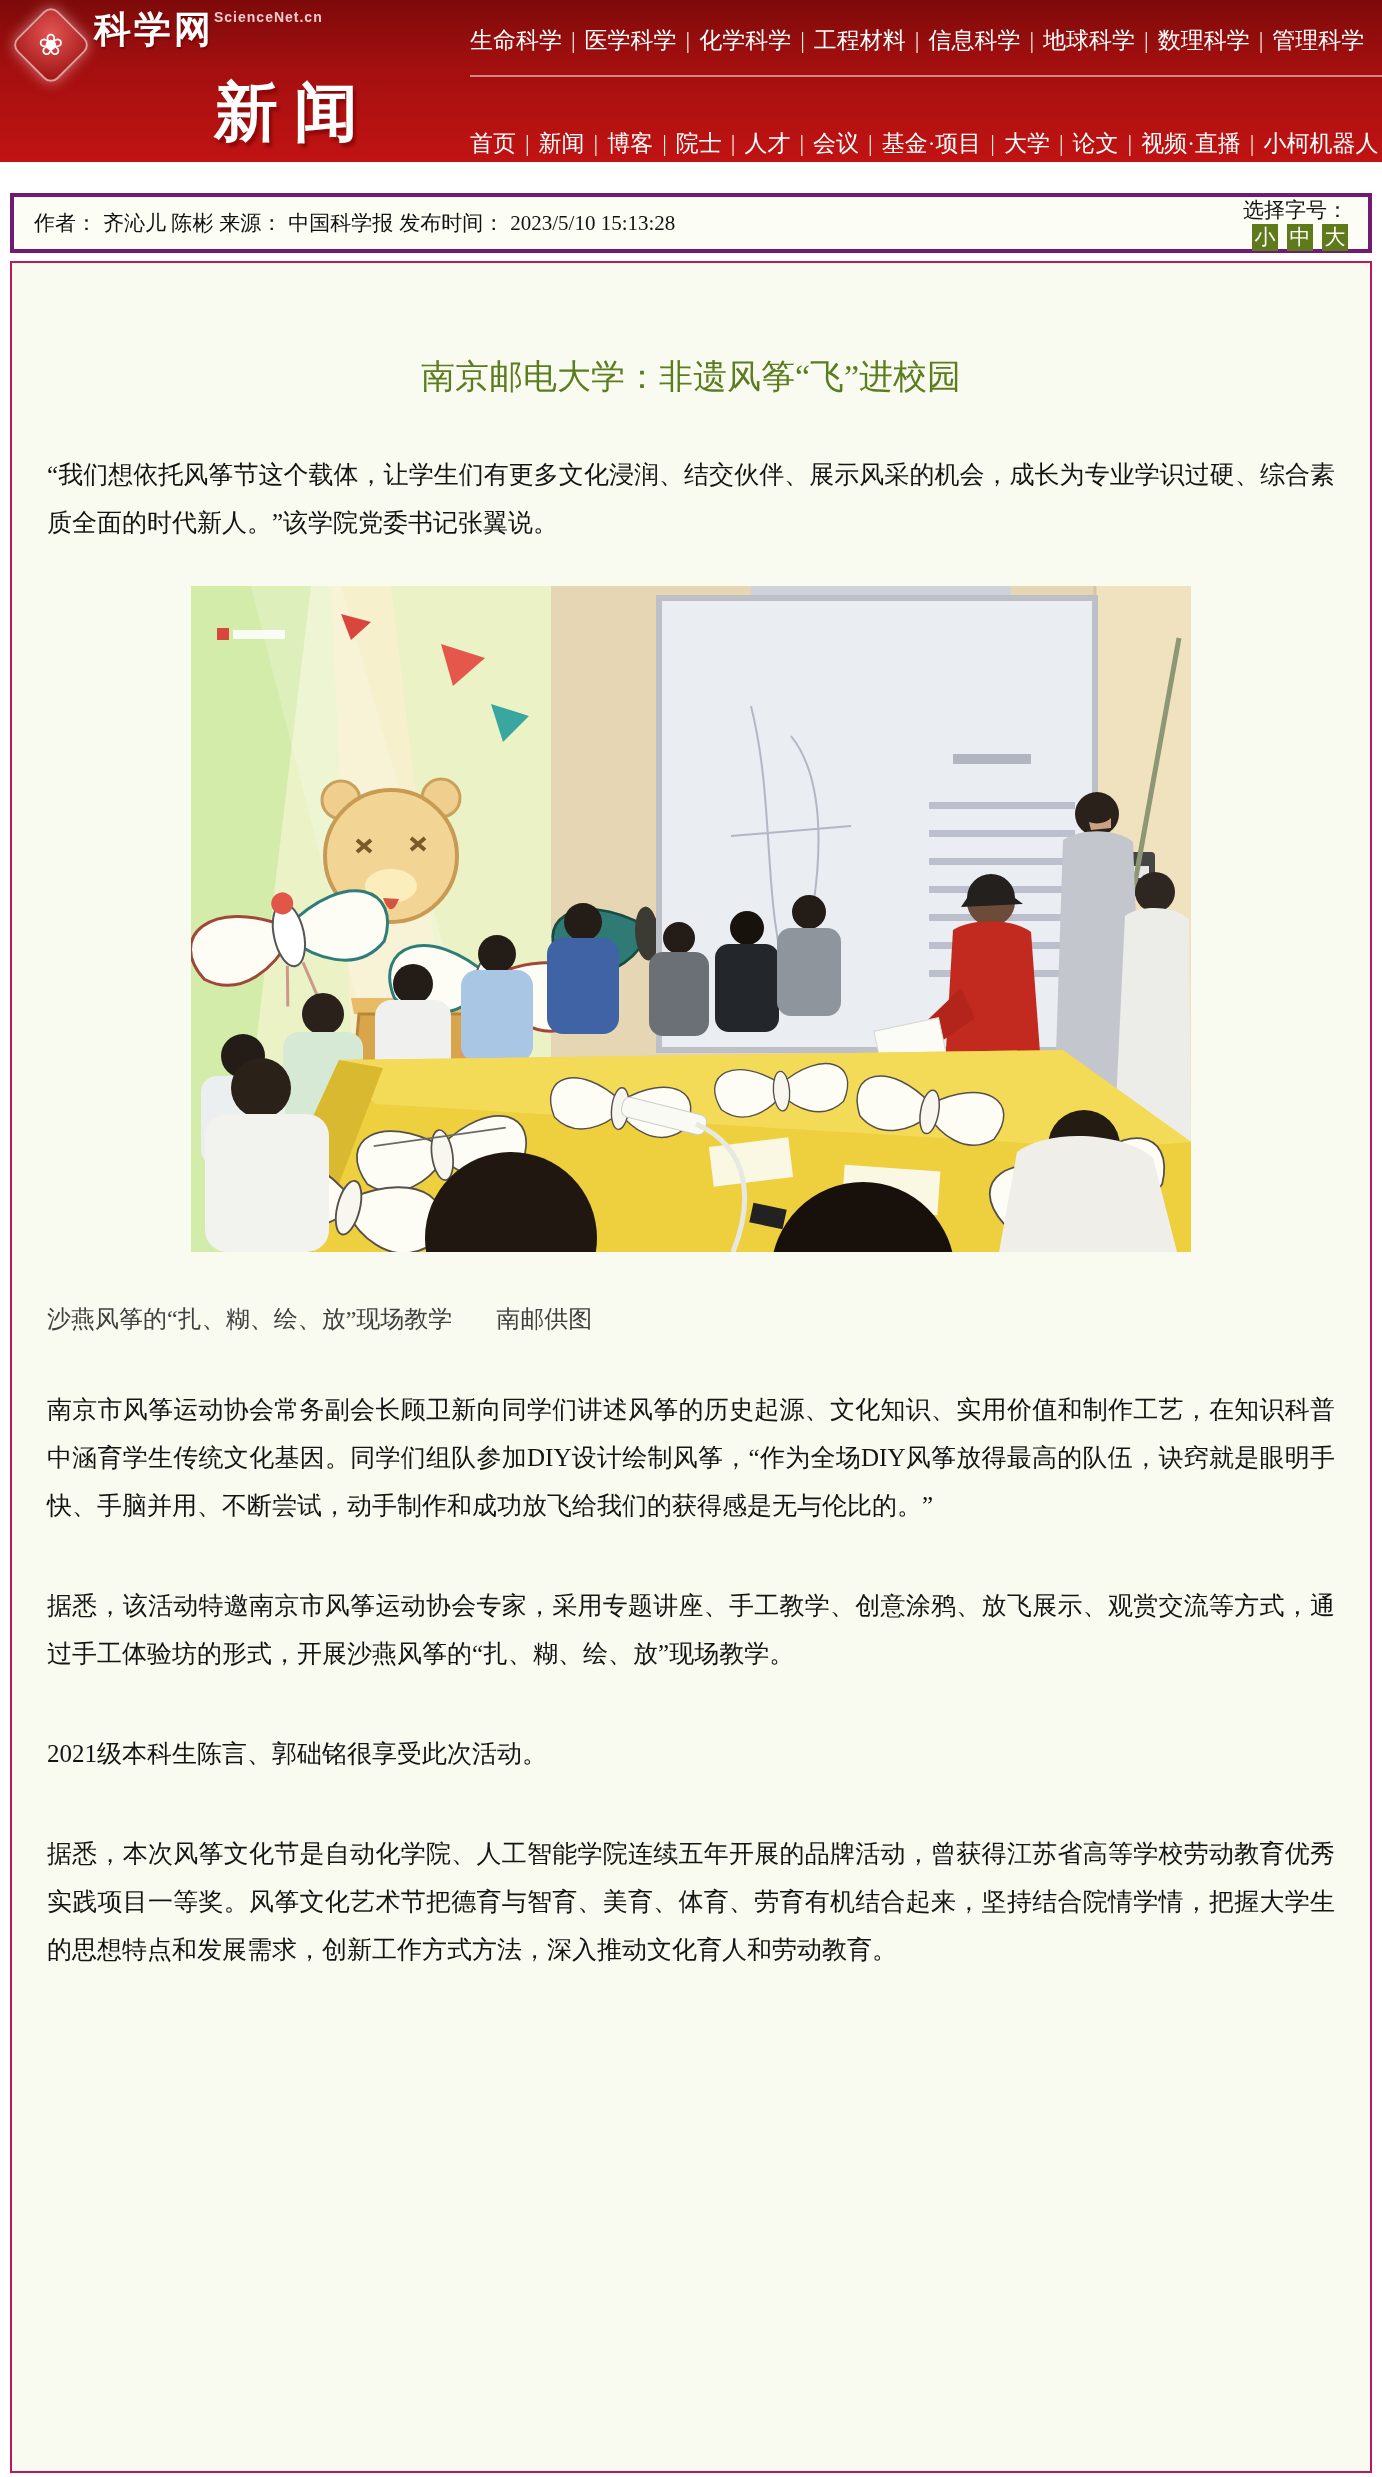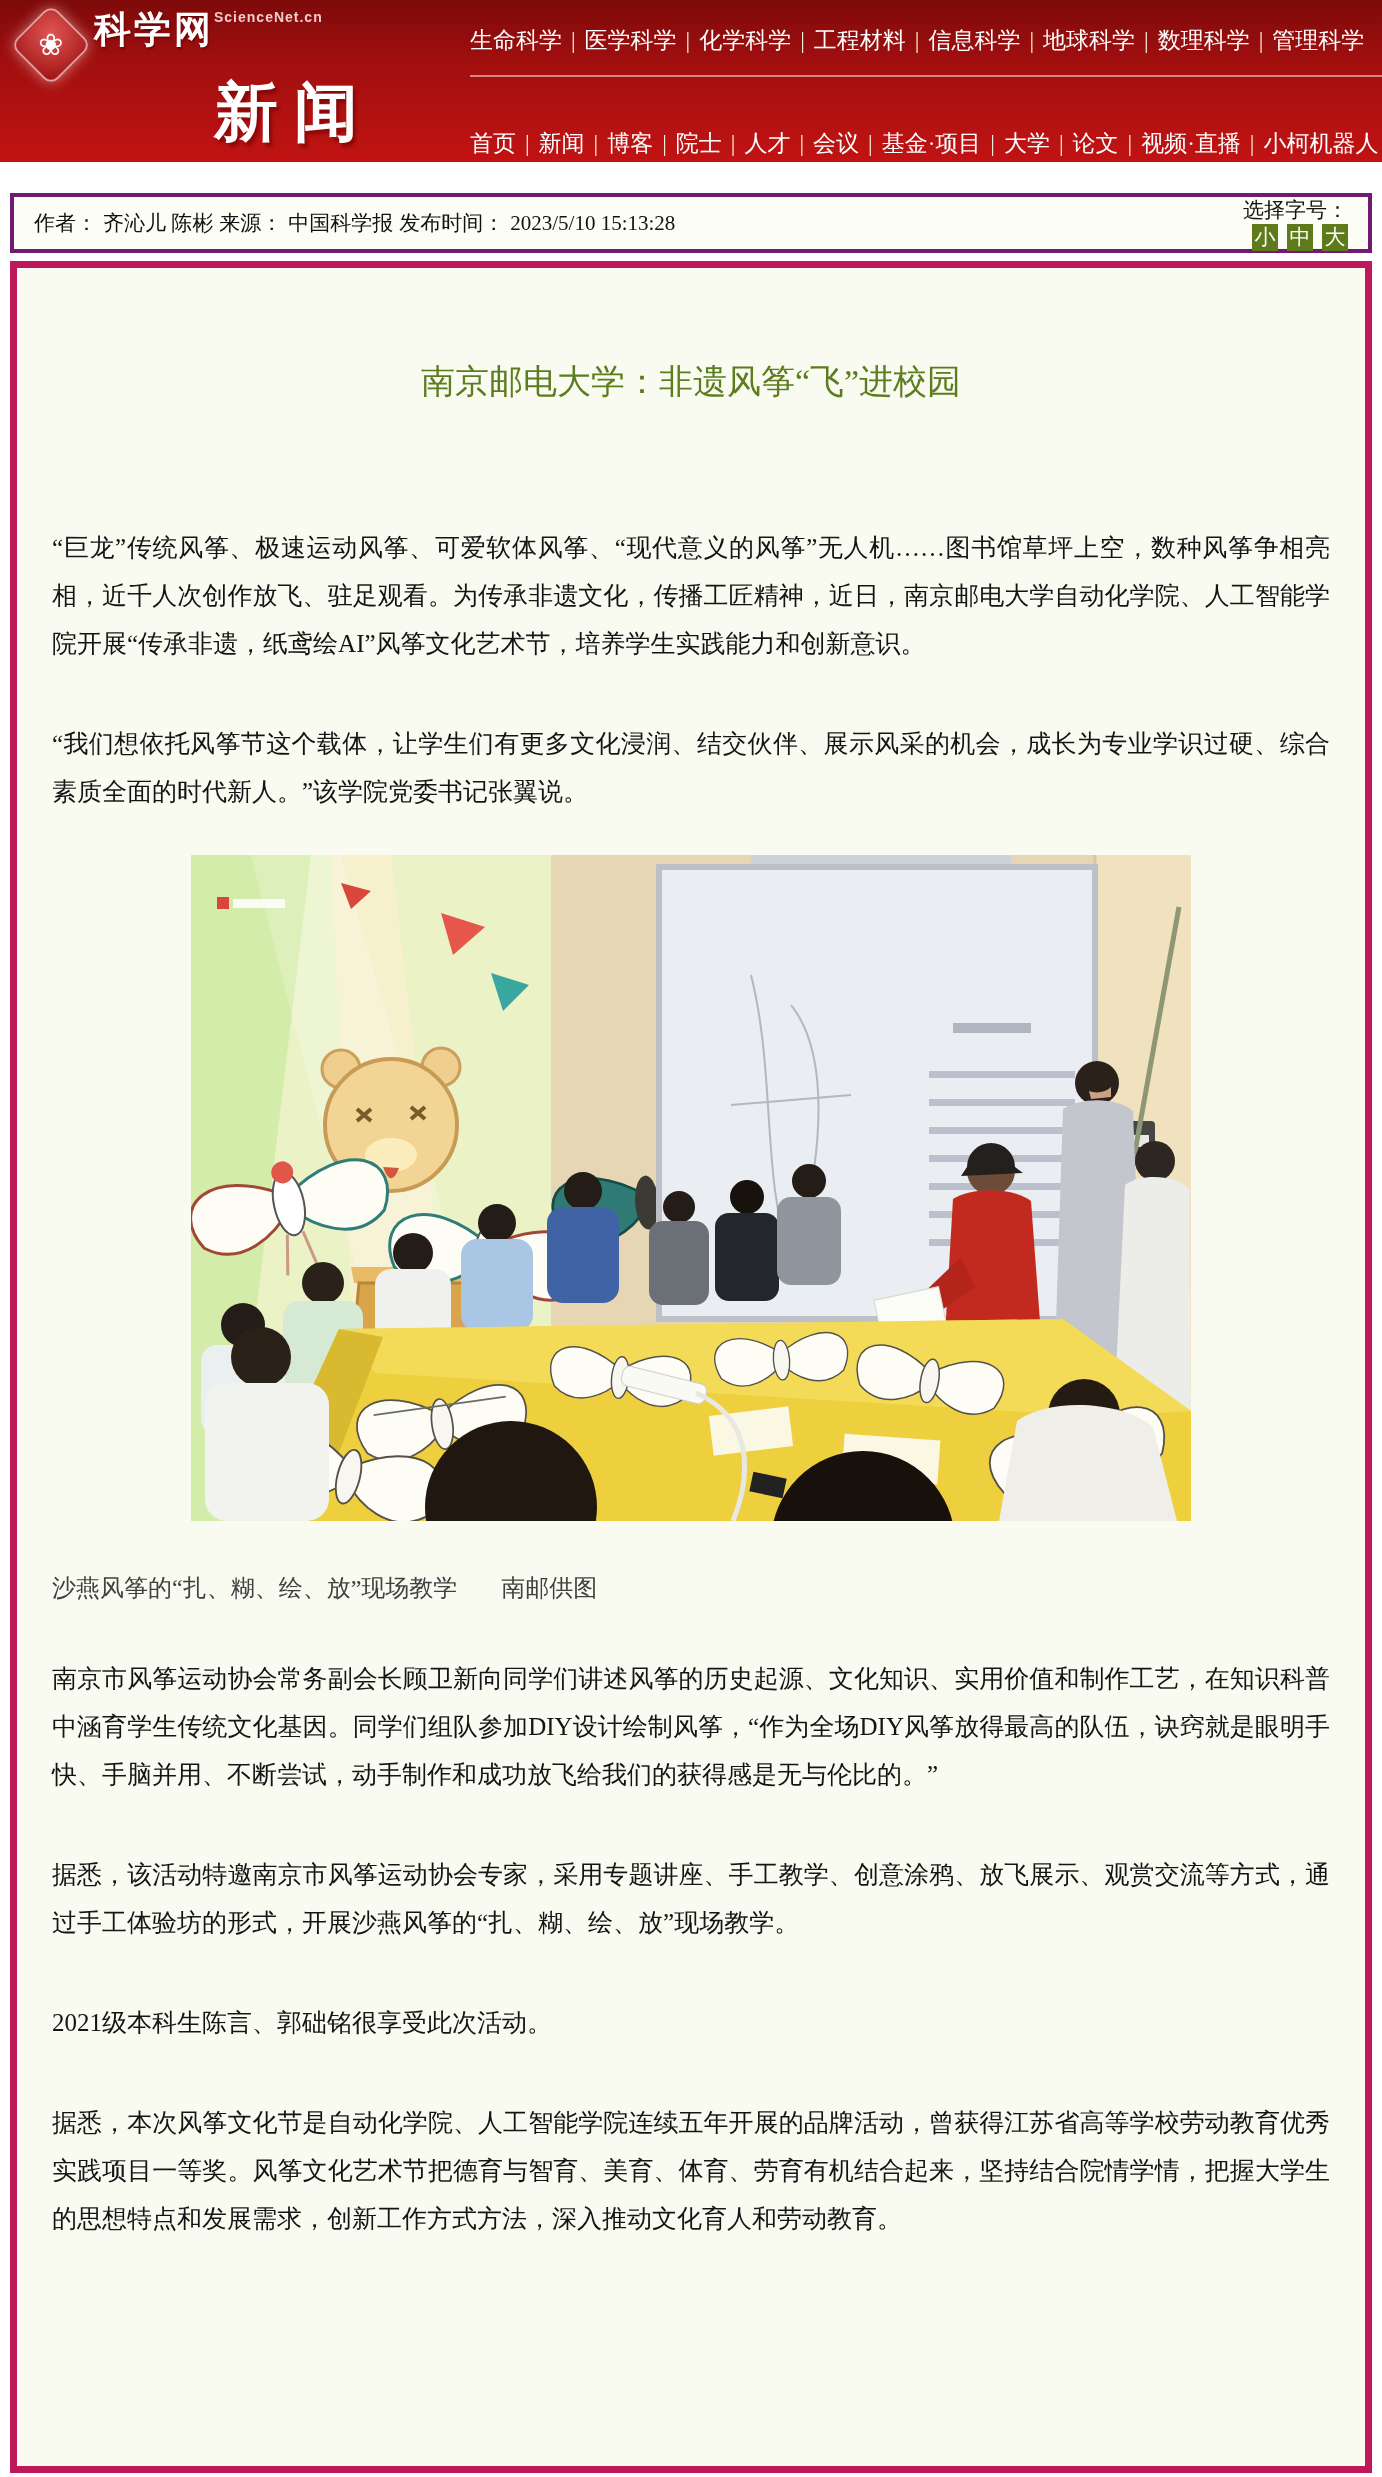--- a/index.html
+++ b/index.html
@@ -61,21 +61,21 @@
   .meta-group{margin-right:14px;}
   .meta-right{display:flex;align-items:center;flex-direction:column;}
   .size-btn{
     display:inline-block;background:#5f7a1a;color:#ffffff;
     min-width:26px;height:27px;line-height:27px;text-align:center;
     margin-left:9px;cursor:pointer;font-size:21px;
   }
   
   .content-box{
     margin:8px 10px 0 10px;height:2212px;box-sizing:border-box;
-    background:#fafbf0;border:7px solid #be185d;
+    background:#fafbf0;border:2px solid #be185d;
     padding:0 35px;overflow:hidden;
   }
   .article-title{
     text-align:center;color:#5b7c1f;font-weight:400;
     font-size:34px;line-height:44px;margin:92px 0 0 0;
   }
   .article p{
     font-size:25px;line-height:48px;text-align:justify;
     margin:52px 0 0 0;color:#141414;
   }
@@ -112,21 +112,20 @@
   </div>
   <div class="meta-right">
     <span>选择字号：</span>
     <span><span class="size-btn">小</span><span class="size-btn">中</span><span class="size-btn">大</span></span>
   </div>
 </div>
 
 <main class="content-box article">
   <h1 class="article-title">南京邮电大学：非遗风筝“飞”进校园</h1>
 
-  <p class="first">“巨龙”传统风筝、极速运动风筝、可爱软体风筝、“现代意义的风筝”无人机……图书馆草坪上空，数种风筝争相亮相，近千人次创作放飞、驻足观看。为传承非遗文化，传播工匠精神，近日，南京邮电大学自动化学院、人工智能学院开展“传承非遗，纸鸢绘AI”风筝文化艺术节，培养学生实践能力和创新意识。</p>
   <p>“我们想依托风筝节这个载体，让学生们有更多文化浸润、结交伙伴、展示风采的机会，成长为专业学识过硬、综合素质全面的时代新人。”该学院党委书记张翼说。</p>
 
   <figure class="photo-figure">
 
     <svg viewBox="0 0 1000 666" aria-hidden="true">
 
       <rect width="1000" height="666" fill="#e7d6b4"></rect>
       <rect x="904" width="96" height="666" fill="#f0e1bf"></rect>
       <line x1="904" y1="0" x2="904" y2="666" stroke="#d8c69e" stroke-width="3"></line>
 

